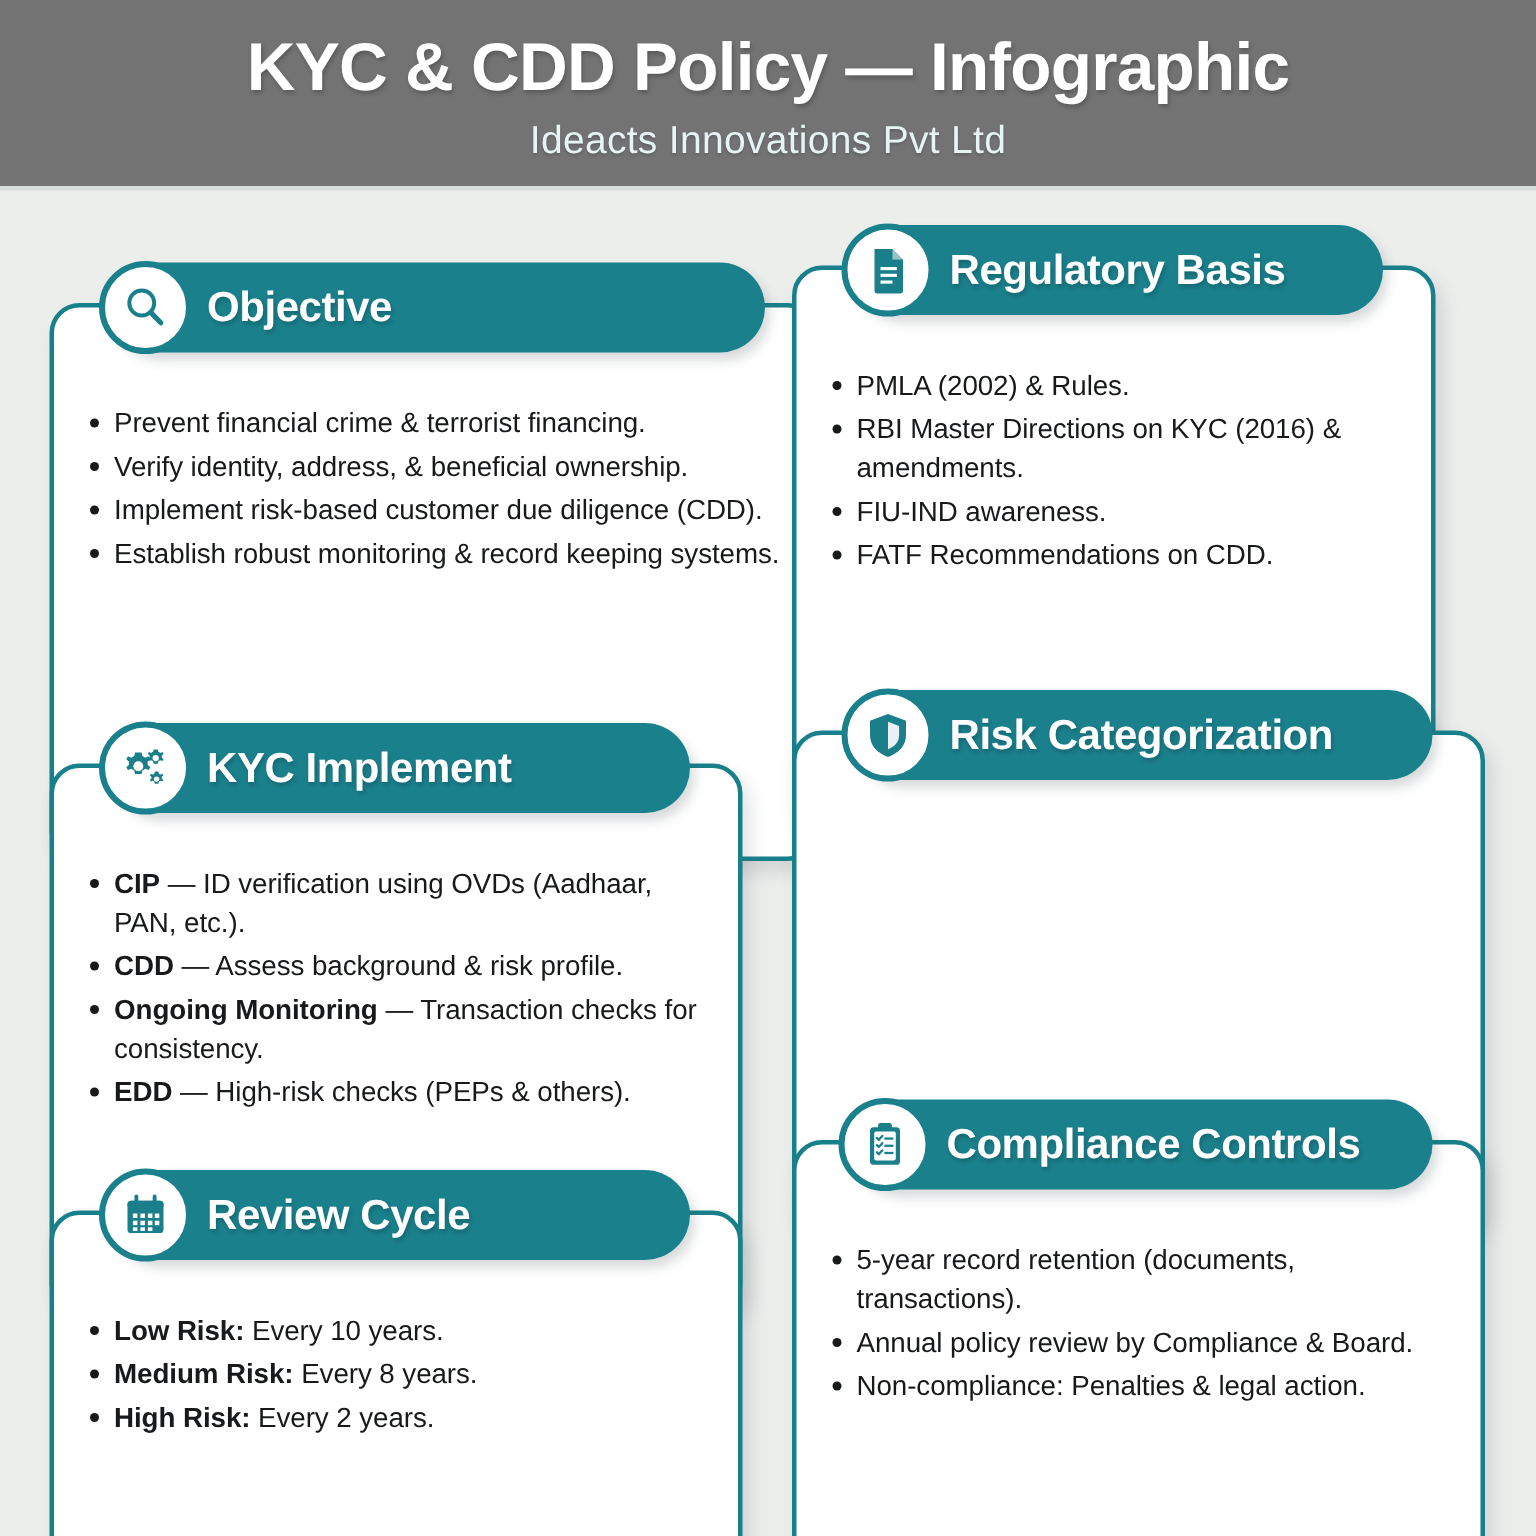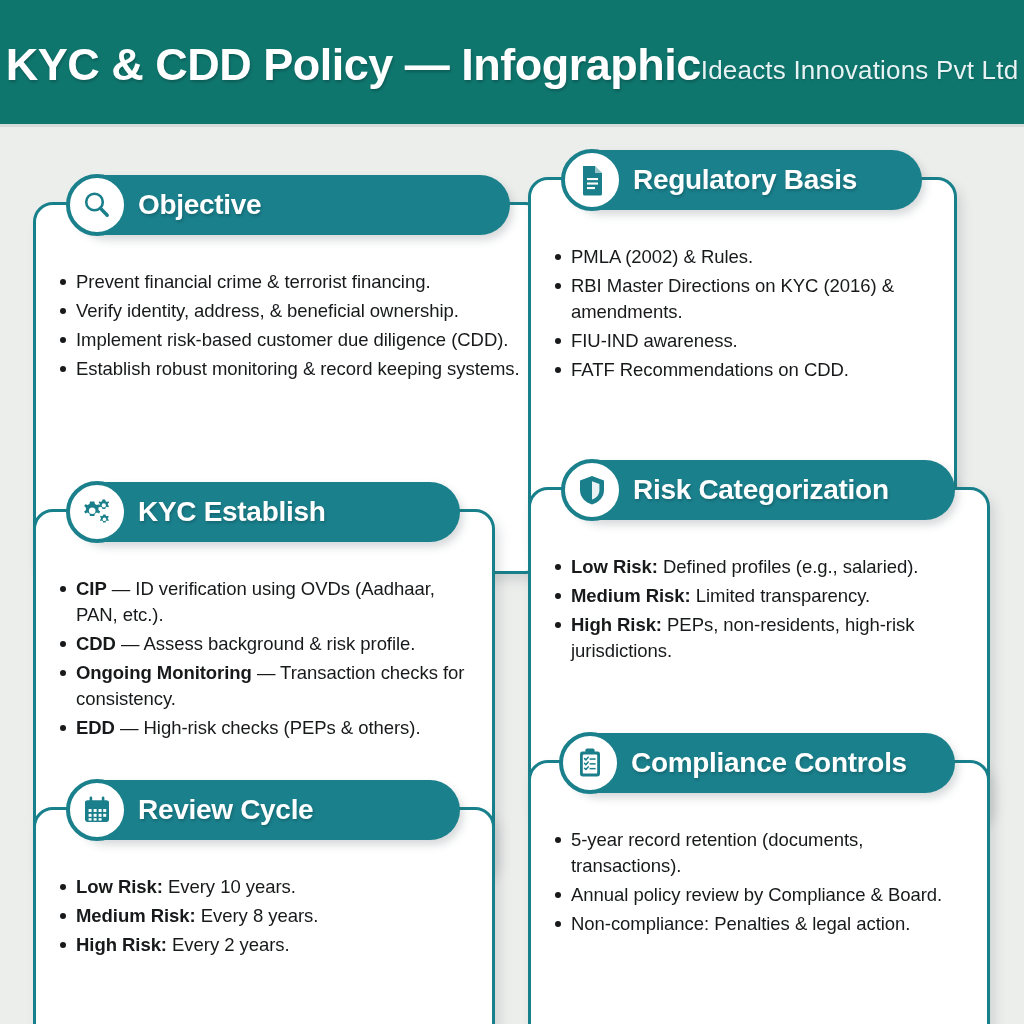--- a/index.html
+++ b/index.html
@@ -14,23 +14,23 @@
     overflow: hidden;
     position: relative;
   }
 
   
   .header {
     position: absolute;
     left: 0; top: 0;
     width: 1024px;
     height: 124px;
-    background: #0f766e;
+    background: #737373;
     display: flex;
-    flex-direction: row;
+    flex-direction: column;
     align-items: center;
     justify-content: center;
     box-sizing: border-box;
     padding-top: 6px;
   }
   .header-title {
     font-size: 45px;
     font-weight: bold;
     color: #ffffff;
     letter-spacing: -0.5px;
@@ -222,48 +222,41 @@
           <g fill="#1a7f8a">
             <path d="M13.2 6.6 l2.2 0 0.5 2.4 a6.6 6.6 0 0 1 1.9 1.1 l2.3-0.9 1.1 1.9 -1.8 1.6 a6.6 6.6 0 0 1 0 2.2 l1.8 1.6 -1.1 1.9 -2.3-0.9 a6.6 6.6 0 0 1 -1.9 1.1 l-0.5 2.4 -2.2 0 -2.2 0 -0.5-2.4 a6.6 6.6 0 0 1 -1.9-1.1 l-2.3 0.9 -1.1-1.9 1.8-1.6 a6.6 6.6 0 0 1 0-2.2 l-1.8-1.6 1.1-1.9 2.3 0.9 a6.6 6.6 0 0 1 1.9-1.1 l0.5-2.4 Z"></path>
             <circle cx="13.2" cy="15.8" r="3.3" fill="#ffffff"></circle>
             <path d="M24.8 4.6 l1.4 0 0.35 1.6 a4.3 4.3 0 0 1 1.25 0.72 l1.5-0.58 0.72 1.24 -1.18 1.05 a4.3 4.3 0 0 1 0 1.44 l1.18 1.05 -0.72 1.24 -1.5-0.58 a4.3 4.3 0 0 1 -1.25 0.72 l-0.35 1.6 -1.4 0 -1.4 0 -0.35-1.6 a4.3 4.3 0 0 1 -1.25-0.72 l-1.5 0.58 -0.72-1.24 1.18-1.05 a4.3 4.3 0 0 1 0-1.44 l-1.18-1.05 0.72-1.24 1.5 0.58 a4.3 4.3 0 0 1 1.25-0.72 l0.35-1.6 Z"></path>
             <circle cx="24.8" cy="10.4" r="2.1" fill="#ffffff"></circle>
             <path d="M25.4 19.4 l1.2 0 0.3 1.35 a3.7 3.7 0 0 1 1.05 0.62 l1.28-0.5 0.62 1.06 -1.0 0.9 a3.7 3.7 0 0 1 0 1.22 l1.0 0.9 -0.62 1.06 -1.28-0.5 a3.7 3.7 0 0 1 -1.05 0.62 l-0.3 1.35 -1.2 0 -1.2 0 -0.3-1.35 a3.7 3.7 0 0 1 -1.05-0.62 l-1.28 0.5 -0.62-1.06 1.0-0.9 a3.7 3.7 0 0 1 0-1.22 l-1.0-0.9 0.62-1.06 1.28 0.5 a3.7 3.7 0 0 1 1.05-0.62 l0.3-1.35 Z"></path>
             <circle cx="25.4" cy="24.4" r="1.8" fill="#ffffff"></circle>
           </g>
         </svg>
       </div>
-      <div class="pill-title">KYC Establish</div>
+      <div class="pill-title">KYC Implement</div>
     </div>
     <div class="card-body">
       <ul class="bullets">
         <li><b>CIP</b><span> — ID verification using OVDs (Aadhaar, PAN, etc.).</span></li>
         <li><b>CDD</b><span> — Assess background &amp; risk profile.</span></li>
         <li><b>Ongoing Monitoring</b><span> — Transaction checks for consistency.</span></li>
         <li><b>EDD</b><span> — High-risk checks (PEPs &amp; others).</span></li>
       </ul>
     </div>
   </div>
 
   <div class="card" id="card-risk">
     <div class="pill">
       <div class="pill-icon">
         <svg width="32" height="34" viewBox="0 0 32 34">
           <path d="M16 3 L28 7.5 V17 c0 7.6 -5.4 12.3 -12 14.6 C9.4 29.3 4 24.6 4 17 V7.5 Z" fill="#1a7f8a"></path>
           <path d="M16 8.2 L23.4 11 v6.2 c0 4.8 -3.4 7.8 -7.4 9.3 Z" fill="#ffffff" opacity="0.9"></path>
         </svg>
       </div>
       <div class="pill-title">Risk Categorization</div>
-    </div>
-    <div class="card-body">
-      <ul class="bullets">
-        <li><b>Low Risk:</b><span> Defined profiles (e.g., salaried).</span></li>
-        <li><b>Medium Risk:</b><span> Limited transparency.</span></li>
-        <li><b>High Risk:</b><span> PEPs, non-residents, high-risk jurisdictions.</span></li>
-      </ul>
     </div>
   </div>
 
   <div class="card" id="card-review">
     <div class="pill">
       <div class="pill-icon">
         <svg width="34" height="34" viewBox="0 0 34 34">
           <rect x="5" y="7.5" width="24" height="21.5" rx="2.4" fill="#1a7f8a"></rect>
           <rect x="5" y="7.5" width="24" height="5.4" rx="2.4" fill="#1a7f8a"></rect>
           <rect x="9.6" y="3.4" width="2.6" height="6.2" rx="1.3" fill="#1a7f8a"></rect>

